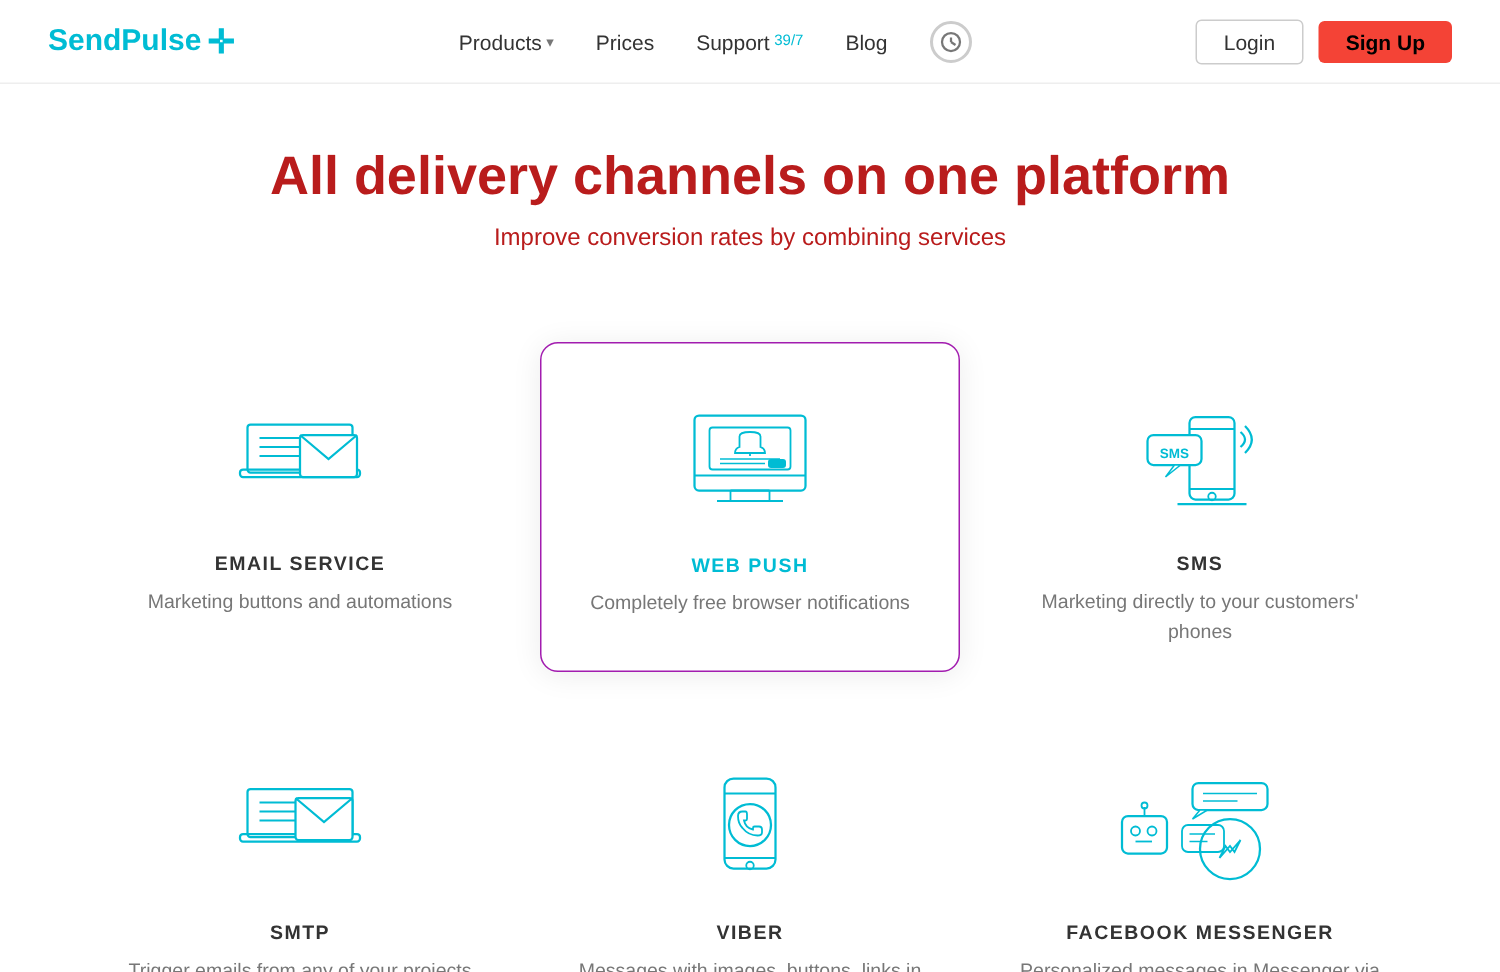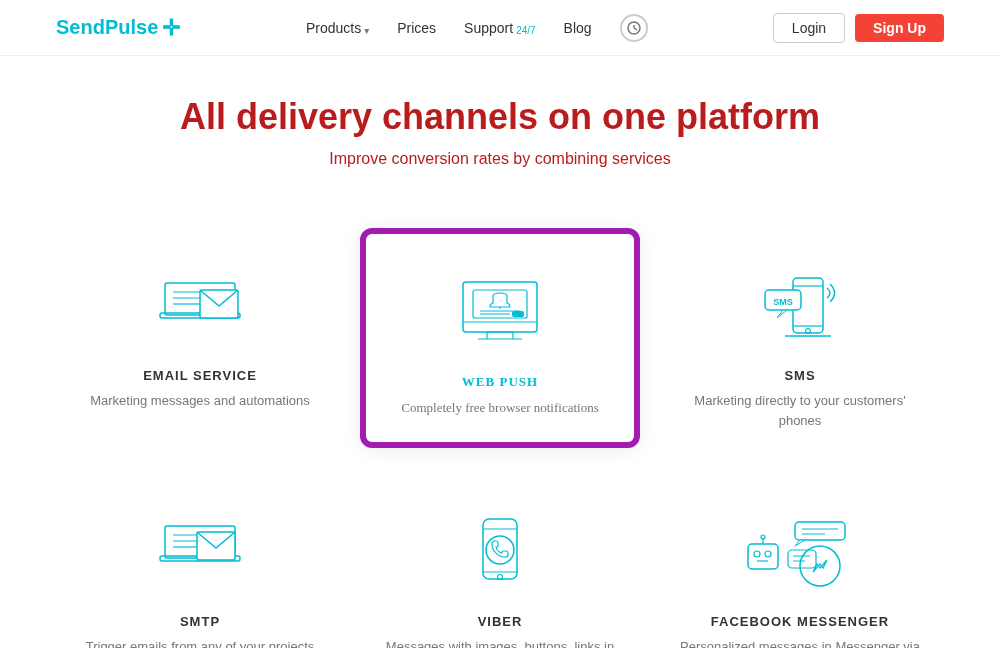--- a/index.html
+++ b/index.html
@@ -1,53 +1,52 @@
 <!DOCTYPE html>
 <html><head>
   <meta charset="utf-8">
   <style>
     * { margin: 0; padding: 0; box-sizing: border-box; }
     body { font-family: 'Segoe UI', Arial, sans-serif; background: #fff; color: #333; width: 1000px; min-height: 648px; overflow-x: hidden; }
 
     
     nav {
       display: flex; align-items: center; justify-content: space-between;
-      padding: 0 56px; height: 56px; border-bottom: 1px solid #eee;
+      padding: 0 32px; height: 56px; border-bottom: 1px solid #eee;
       background: #fff;
     }
     .nav-logo { display: flex; align-items: center; gap: 4px; font-size: 20px; font-weight: 700; color: #00bcd4; text-decoration: none; }
     .nav-logo .logo-plus { color: #00bcd4; font-size: 22px; }
     .nav-links { display: flex; align-items: center; gap: 28px; }
-    .nav-link { font-size: 14px; color: #333; text-decoration: none; cursor: pointer; display: flex; align-items: flex-end; gap: 3px; }
+    .nav-link { font-size: 14px; color: #333; text-decoration: none; cursor: pointer; display: flex; align-items: center; gap: 3px; }
     .nav-link .dropdown-arrow { font-size: 10px; color: #777; }
     .nav-support-badge { font-size: 10px; vertical-align: super; color: #00bcd4; }
     .nav-clock { width: 28px; height: 28px; border: 2px solid #ccc; border-radius: 50%; display: flex; align-items: center; justify-content: center; cursor: pointer; }
     .nav-actions { display: flex; align-items: center; gap: 10px; }
     .btn-login { padding: 6px 18px; border: 1px solid #ccc; border-radius: 4px; background: #fff; color: #333; font-size: 14px; cursor: pointer; }
-    .btn-signup { padding: 6px 18px; border: none; border-radius: 4px; background: #f44336; color: #ffffff; font-size: 14px; cursor: pointer; font-weight: 600; }
+    .btn-signup { padding: 6px 18px; border: none; border-radius: 4px; background: #f44336; color: #000000; font-size: 14px; cursor: pointer; font-weight: 600; }
 
     
     .hero { text-align: center; padding: 40px 20px 20px; }
     .hero-title { font-size: 36px; font-weight: 700; color: #b91c1c; margin-bottom: 12px; }
     .hero-subtitle { font-size: 16px; color: #b91c1c; margin-bottom: 40px; }
 
     
     .cards-section { padding: 0 60px 40px; }
     .cards-row { display: flex; justify-content: center; align-items: flex-start; gap: 20px; margin-bottom: 20px; }
 
     .card {
       width: 280px; min-height: 220px;
       display: flex; flex-direction: column; align-items: center;
       padding: 30px 20px 24px;
       text-align: center; cursor: pointer;
     }
     .card.highlighted {
-      border: 6px solid #a21caf; border-radius: 12px;
+      border: 1px solid #a21caf; border-radius: 12px;
       box-shadow: 0 2px 20px rgba(0,0,0,0.08);
-      font-family: Liberation Serif, serif;
     }
 
     .card-icon { height: 90px; display: flex; align-items: flex-end; justify-content: center; margin-bottom: 20px; }
     .card-title { font-size: 13px; font-weight: 700; letter-spacing: 1px; color: #333; margin-bottom: 8px; text-transform: uppercase; }
     .card-title.highlighted-title { color: #00bcd4; }
     .card-desc { font-size: 13px; color: #777; line-height: 1.5; }
 
     
     svg { overflow: visible; }
   </style>
@@ -62,21 +61,21 @@
   <div class="nav-links">
     <a class="nav-link">
       <span>Products</span>
       <span class="dropdown-arrow">▾</span>
     </a>
     <a class="nav-link">
       <span>Prices</span>
     </a>
     <a class="nav-link">
       <span>Support</span>
-        <span class="nav-support-badge">24/7</span>
+        <span class="nav-support-badge">39/7</span>
     </a>
     <a class="nav-link">
       <span>Blog</span>
     </a>
     <div class="nav-clock">
       <svg width="14" height="14" viewBox="0 0 14 14" fill="none" stroke="#777" stroke-width="1.5">
         <circle cx="7" cy="7" r="6"></circle>
         <line x1="7" y1="4" x2="7" y2="7"></line>
         <line x1="7" y1="7" x2="10" y2="9"></line>
       </svg>
@@ -106,21 +105,21 @@
 
           <line x1="28" y1="24" x2="72" y2="24" stroke="#00bcd4" stroke-width="1.2"></line>
           <line x1="28" y1="30" x2="65" y2="30" stroke="#00bcd4" stroke-width="1.2"></line>
           <line x1="28" y1="36" x2="58" y2="36" stroke="#00bcd4" stroke-width="1.2"></line>
 
           <rect x="55" y="22" width="38" height="28" rx="2" fill="white" stroke="#00bcd4" stroke-width="1.5"></rect>
           <polyline points="55,22 74,38 93,22" stroke="#00bcd4" stroke-width="1.5" fill="none"></polyline>
         </svg>
       </div>
       <div class="card-title">EMAIL SERVICE</div>
-      <div class="card-desc">Marketing messages and automations</div>
+      <div class="card-desc">Marketing buttons and automations</div>
     </div>
 
     <div class="card highlighted">
       <div class="card-icon">
         <svg width="110" height="80" viewBox="0 0 110 80" fill="none">
 
           <rect x="18" y="8" width="74" height="50" rx="3" stroke="#00bcd4" stroke-width="1.5"></rect>
           <line x1="18" y1="48" x2="92" y2="48" stroke="#00bcd4" stroke-width="1.2"></line>
           <line x1="42" y1="58" x2="68" y2="58" stroke="#00bcd4" stroke-width="1.2"></line>
           <line x1="42" y1="58" x2="42" y2="65" stroke="#00bcd4" stroke-width="1.2"></line>

